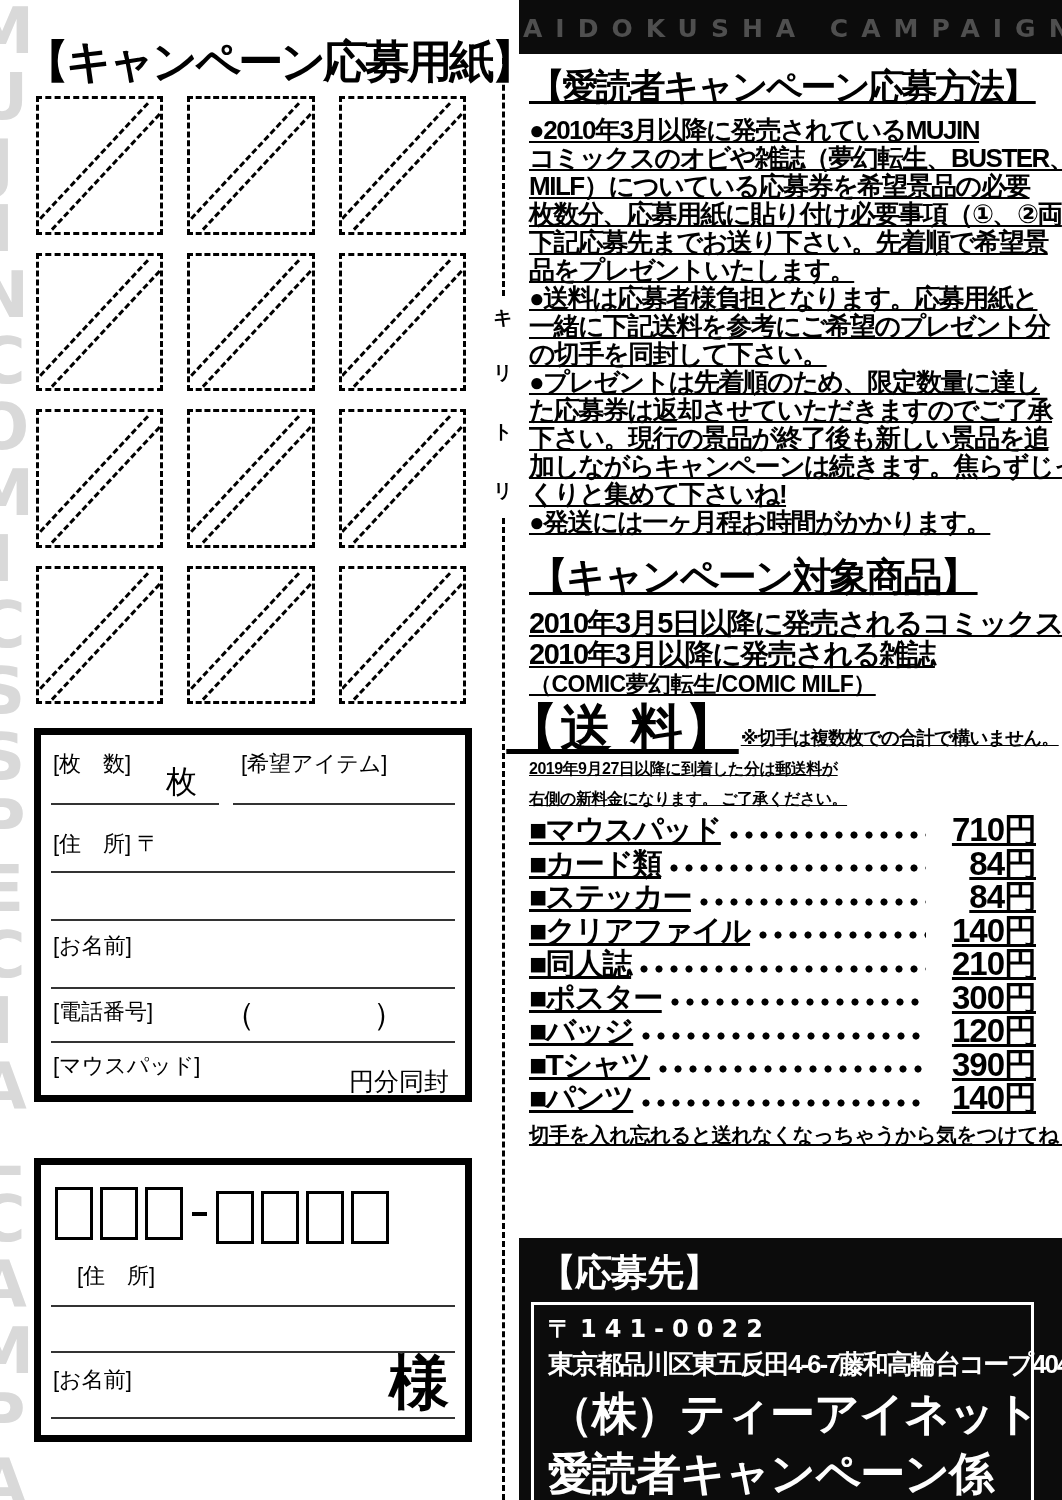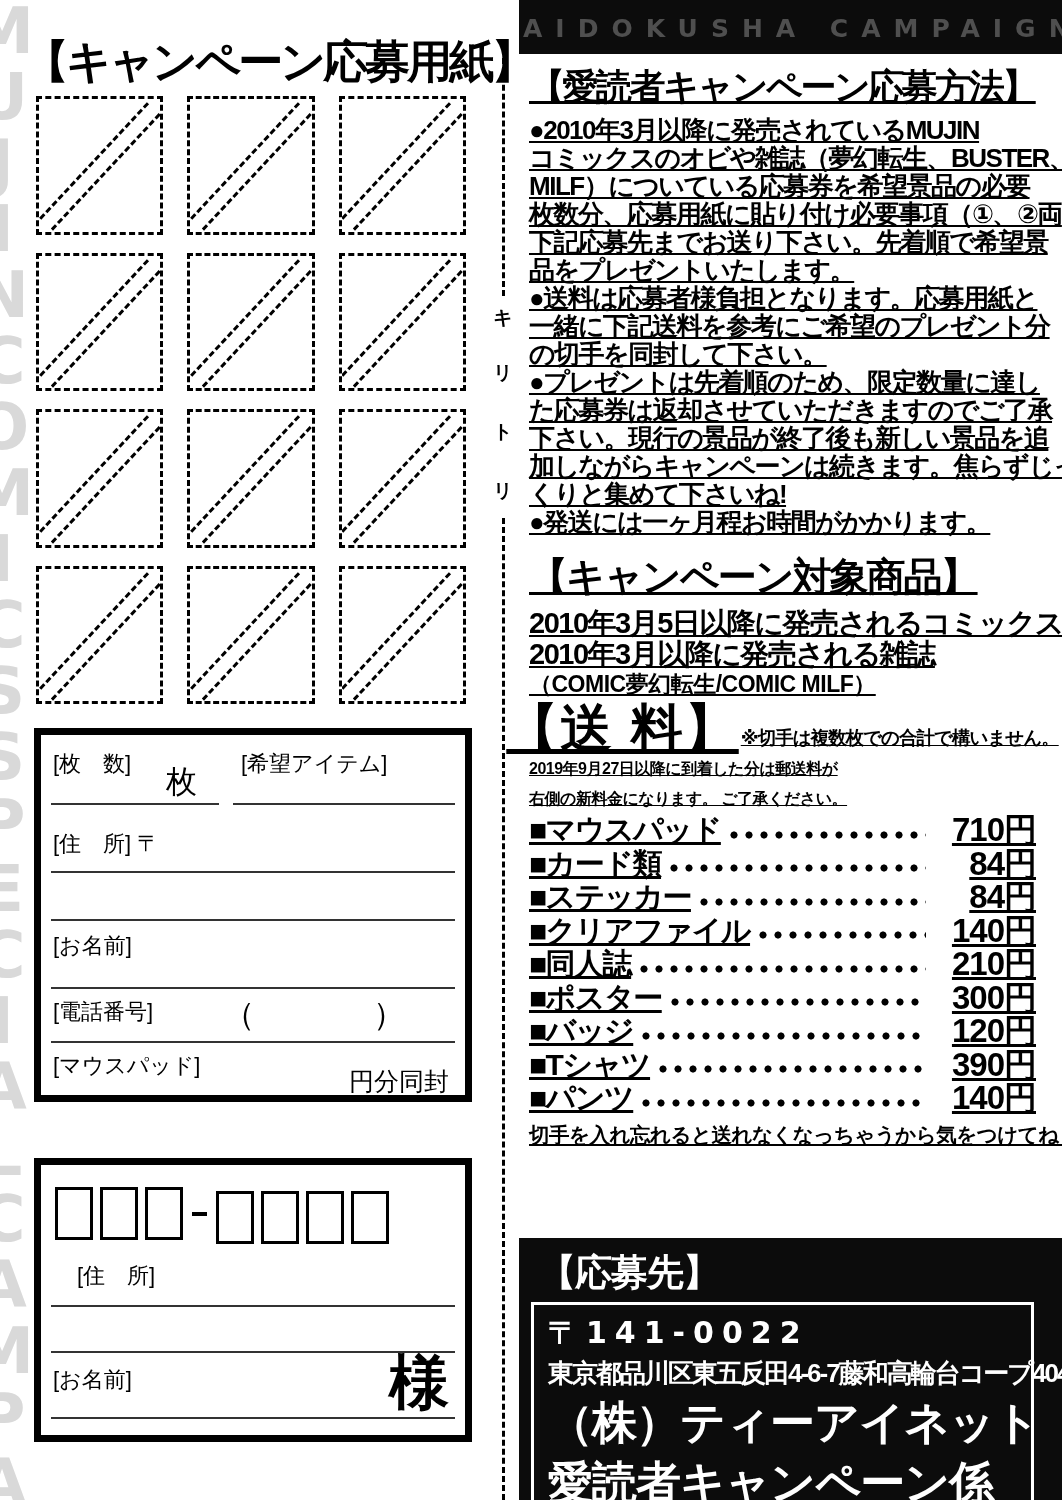--- a/index.html
+++ b/index.html
@@ -96,21 +96,21 @@
     background-size:15px 10px; background-repeat:repeat-x;
   }
   .pprice { font-size:33px; min-width:102px; text-align:right; white-space:nowrap; letter-spacing:-1px; }
   .caution { font-size:20.5px; letter-spacing:-0.5px; white-space:nowrap; margin-top:5px; }
   .dest {
     position:absolute; left:0; right:0; top:1238px; bottom:0;
     background:#0c0c0c; color:#fff; padding:8px 28px 10px 12px;
   }
   .d-title { font-size:37px; letter-spacing:-1px; margin:2px 0 4px 8px; white-space:nowrap; }
   .d-box { border:3px solid #fff; padding:8px 14px 6px 14px; }
-  .d-postal { font-size:30px; letter-spacing:8px; white-space:nowrap; font-family:"DejaVu Sans",sans-serif; }
+  .d-postal { font-size:24px; letter-spacing:8px; white-space:nowrap; font-family:"DejaVu Sans",sans-serif; }
   .d-addr { font-size:26px; letter-spacing:-2px; white-space:nowrap; margin-top:2px; }
   .d-company { font-size:45px; letter-spacing:-1px; white-space:nowrap; margin-top:2px; }
   .d-dept { font-size:45px; letter-spacing:-1px; white-space:nowrap; }
 </style>
 </head>
 <body>
 
 <div class="page">
 
   <div class="watermark">MUJINCOMICSSPECIALCAMPAIGN</div>

